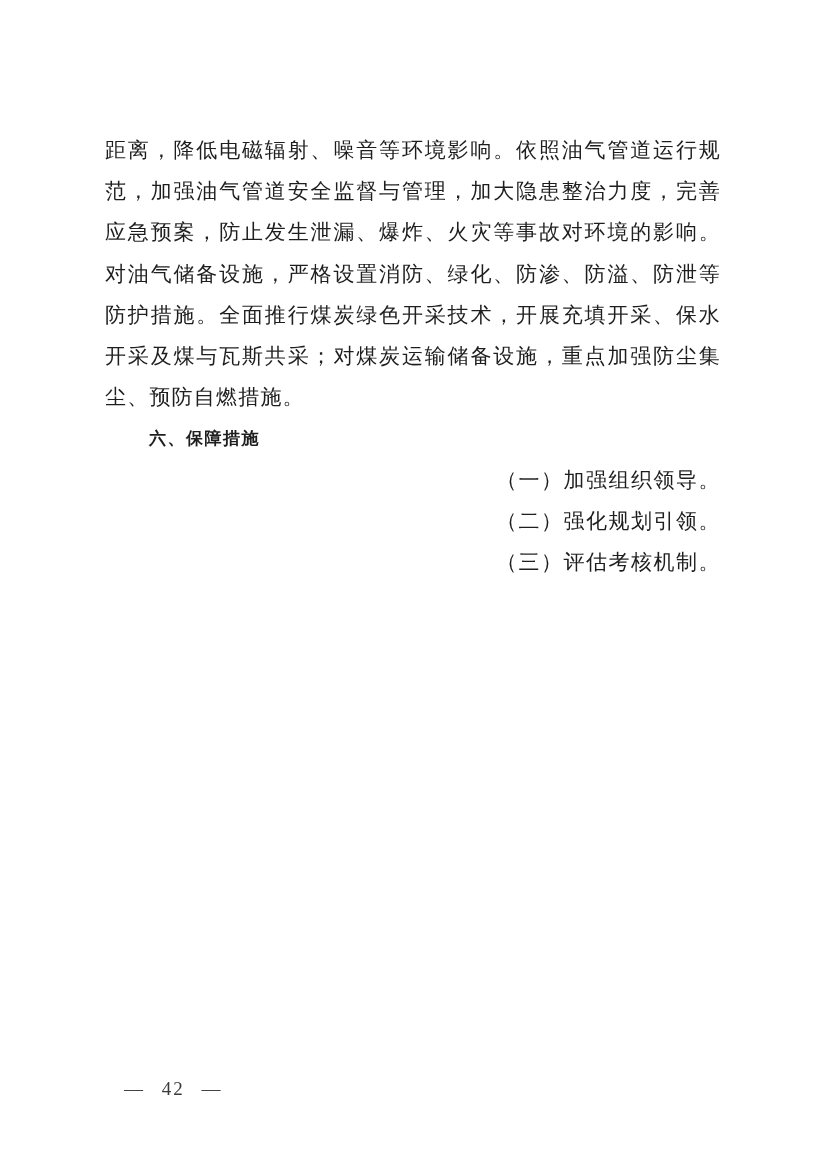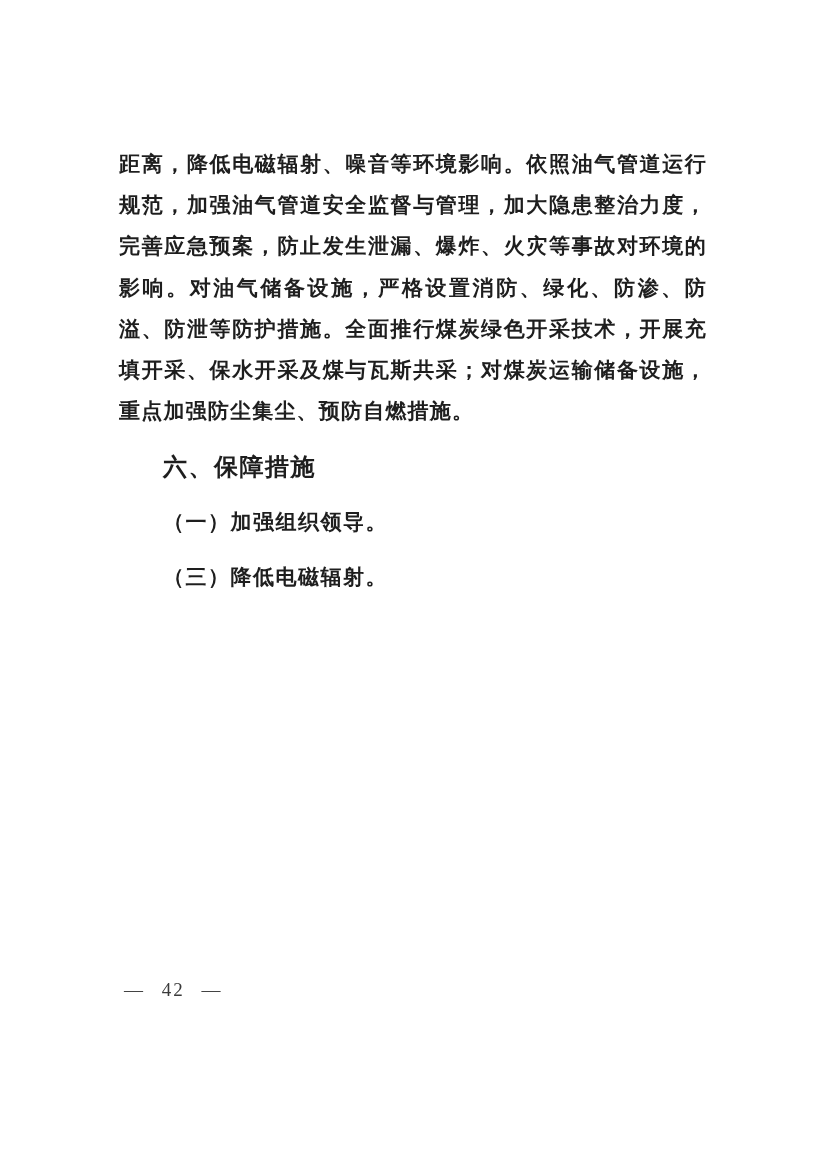--- a/index.html
+++ b/index.html
@@ -25,53 +25,52 @@
     top: 130px;
     width: 616px;
     color: #1e1e1e;
     font-size: 21px;
     line-height: 41.2px;
     letter-spacing: 1.2px;
     text-align: justify;
     text-justify: inter-character;
   }
   .content p, .content h2 {
-    margin: 14px;
+    margin: 0;
     padding: 0;
-    font-weight: bold;
   }
   .body-par {
     font-family: "Liberation Serif", "DejaVu Serif", serif;
     font-weight: 400;
   }
   .indent {
     text-indent: 44px;
   }
   .no-indent {
     text-indent: 0;
   }
   .section-heading {
     font-family: "Liberation Sans", "DejaVu Sans", sans-serif;
     font-weight: 700;
-    font-size: 24px;
+    font-size: 17px;
     text-indent: 44px;
     letter-spacing: 1.5px;
     text-align: left;
   }
   .subsection-heading {
     
     font-family: "Liberation Serif", "DejaVu Serif", serif;
     text-indent: 44px;
-    text-align: left;
+    text-align: right;
     letter-spacing: 1.5px;
   }
   .page-footer {
     position: absolute;
     left: 124px;
-    top: 979px;
+    top: 1078px;
     font-family: "Liberation Serif", "DejaVu Serif", serif;
     font-size: 19px;
     color: #3a3a3a;
     letter-spacing: 2px;
     word-spacing: 10px;
   }
 </style>
 </head>
 <body>
 
@@ -79,21 +78,22 @@
 
   <div class="content">
 
     <p class="body-par no-indent">距离，降低电磁辐射、噪音等环境影响。依照油气管道运行规范，加强油气管道安全监督与管理，加大隐患整治力度，完善应急预案，防止发生泄漏、爆炸、火灾等事故对环境的影响。对油气储备设施，严格设置消防、绿化、防渗、防溢、防泄等防护措施。全面推行煤炭绿色开采技术，开展充填开采、保水开采及煤与瓦斯共采；对煤炭运输储备设施，重点加强防尘集尘、预防自燃措施。</p>
 
     <h2 class="section-heading">六、保障措施</h2>
 
     <p class="subsection-heading">（一）加强组织领导。</p>
 
 
+    <p class="subsection-heading">（二）强化规划引领。</p>
 
 
-    <p class="subsection-heading">（三）降低电磁辐射。</p>
+    <p class="subsection-heading">（三）评估考核机制。</p>
 
   </div>
 
   <div class="page-footer">— 42 —</div>
 
 </div>
 
 </body></html>

